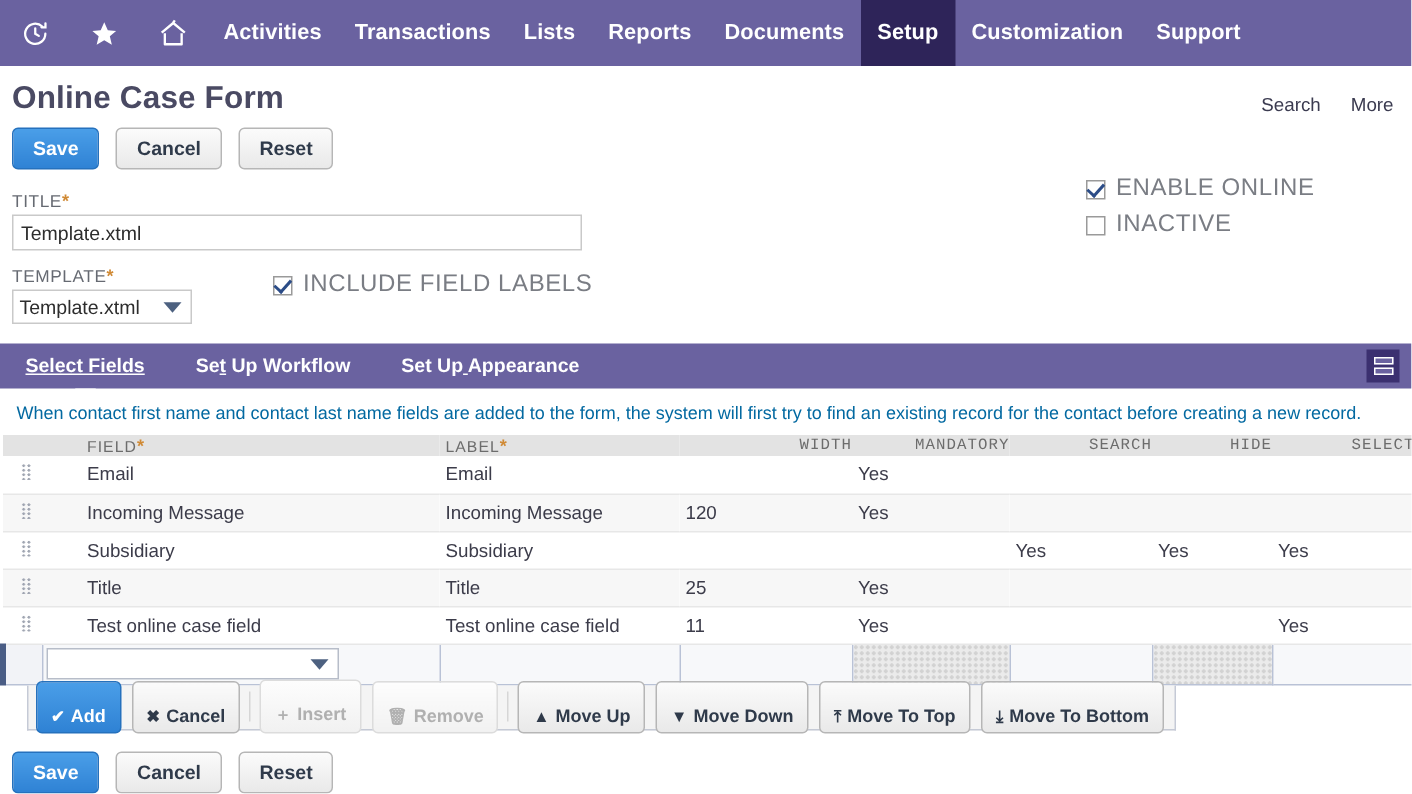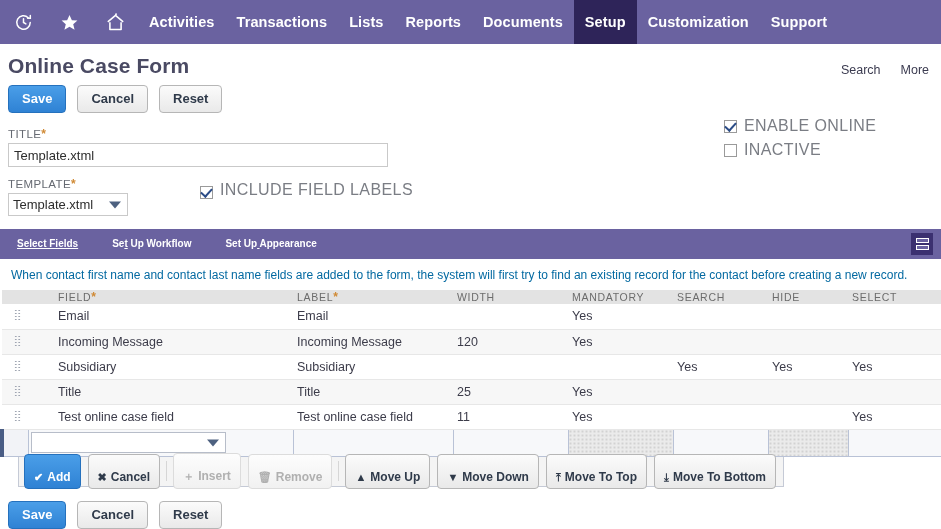--- a/index.html
+++ b/index.html
@@ -134,33 +134,33 @@
     transform: rotate(42deg);
   }
   .cb-label {
     font-size: 16px; color: #7a7d84;
     letter-spacing: .4px;
     margin-left: 7px;
     vertical-align: middle;
   }
   .cbrow { display: flex; align-items: center; margin-bottom: 6px; }
   .right-checks { position: absolute; left: 724px; top: 4px; }
-  .incl-labels { position: absolute; left: 200px; top: 68px; display:flex; align-items:flex-end; }
+  .incl-labels { position: absolute; left: 182px; top: 68px; display:flex; align-items:center; }
 
   
   .tabbar {
     margin-top: 13px;
     height: 30px;
     background: #6a62a0;
     display: flex;
     align-items: center;
     position: relative;
   }
   .tab {
-    font-size: 10px;
+    font-size: 13px;
     font-weight: bold;
     color: #ffffff;
     padding: 0 17px;
     cursor: pointer;
     white-space: nowrap;
     position: relative;
     line-height: 30px;
   }
   .tab u { text-decoration: underline; }
   .tab.active { text-decoration: underline; }
@@ -202,21 +202,21 @@
     background: #e3e3e3;
     font-size: 10.5px;
     font-weight: normal;
     color: #6c6c6c;
     letter-spacing: .7px;
     text-align: left;
     height: 14px;
     padding: 0 0 0 4px;
     border: none;
   }
-  .grid th.ctr { text-align: left; }
+  .grid th.ctr { text-align: right; font-family: Liberation Mono, monospace; }
   .grid td {
     font-size: 12.5px;
     color: #3c3c4a;
     height: 25px;
     padding: 0 0 0 4px;
     border-bottom: 1px solid #e7e7e7;
     background: #ffffff;
     overflow: hidden;
     white-space: nowrap;
   }

